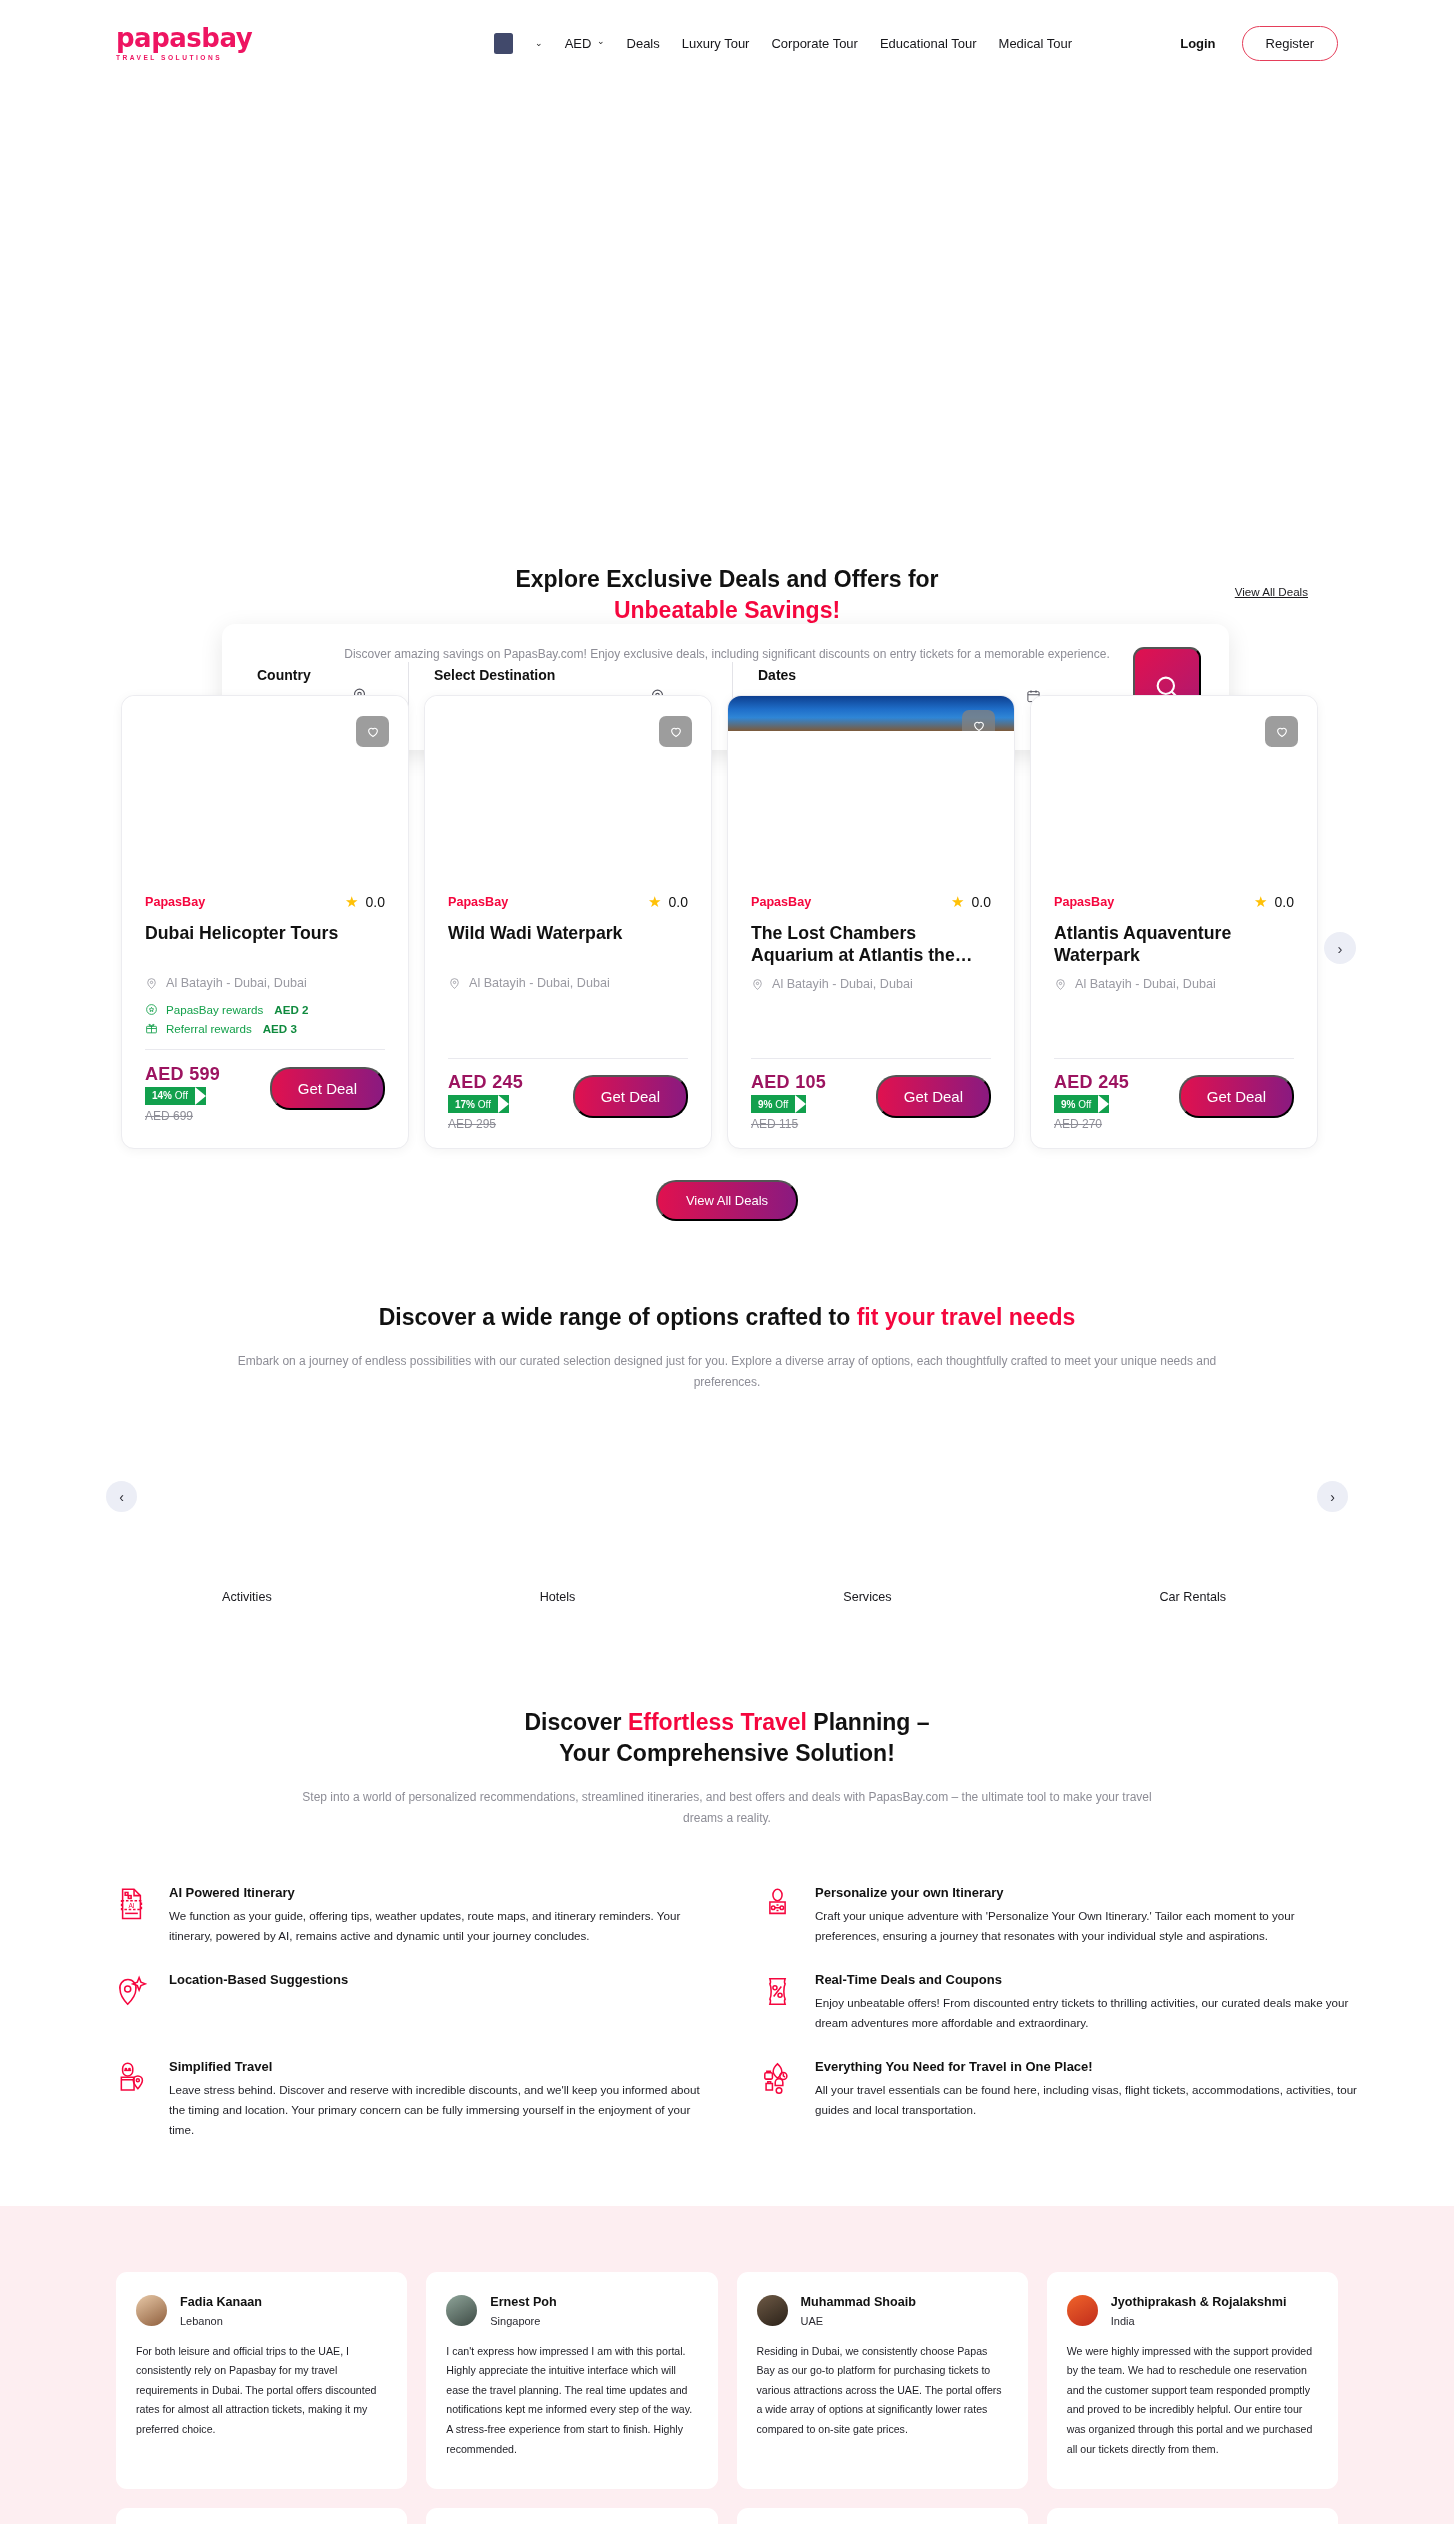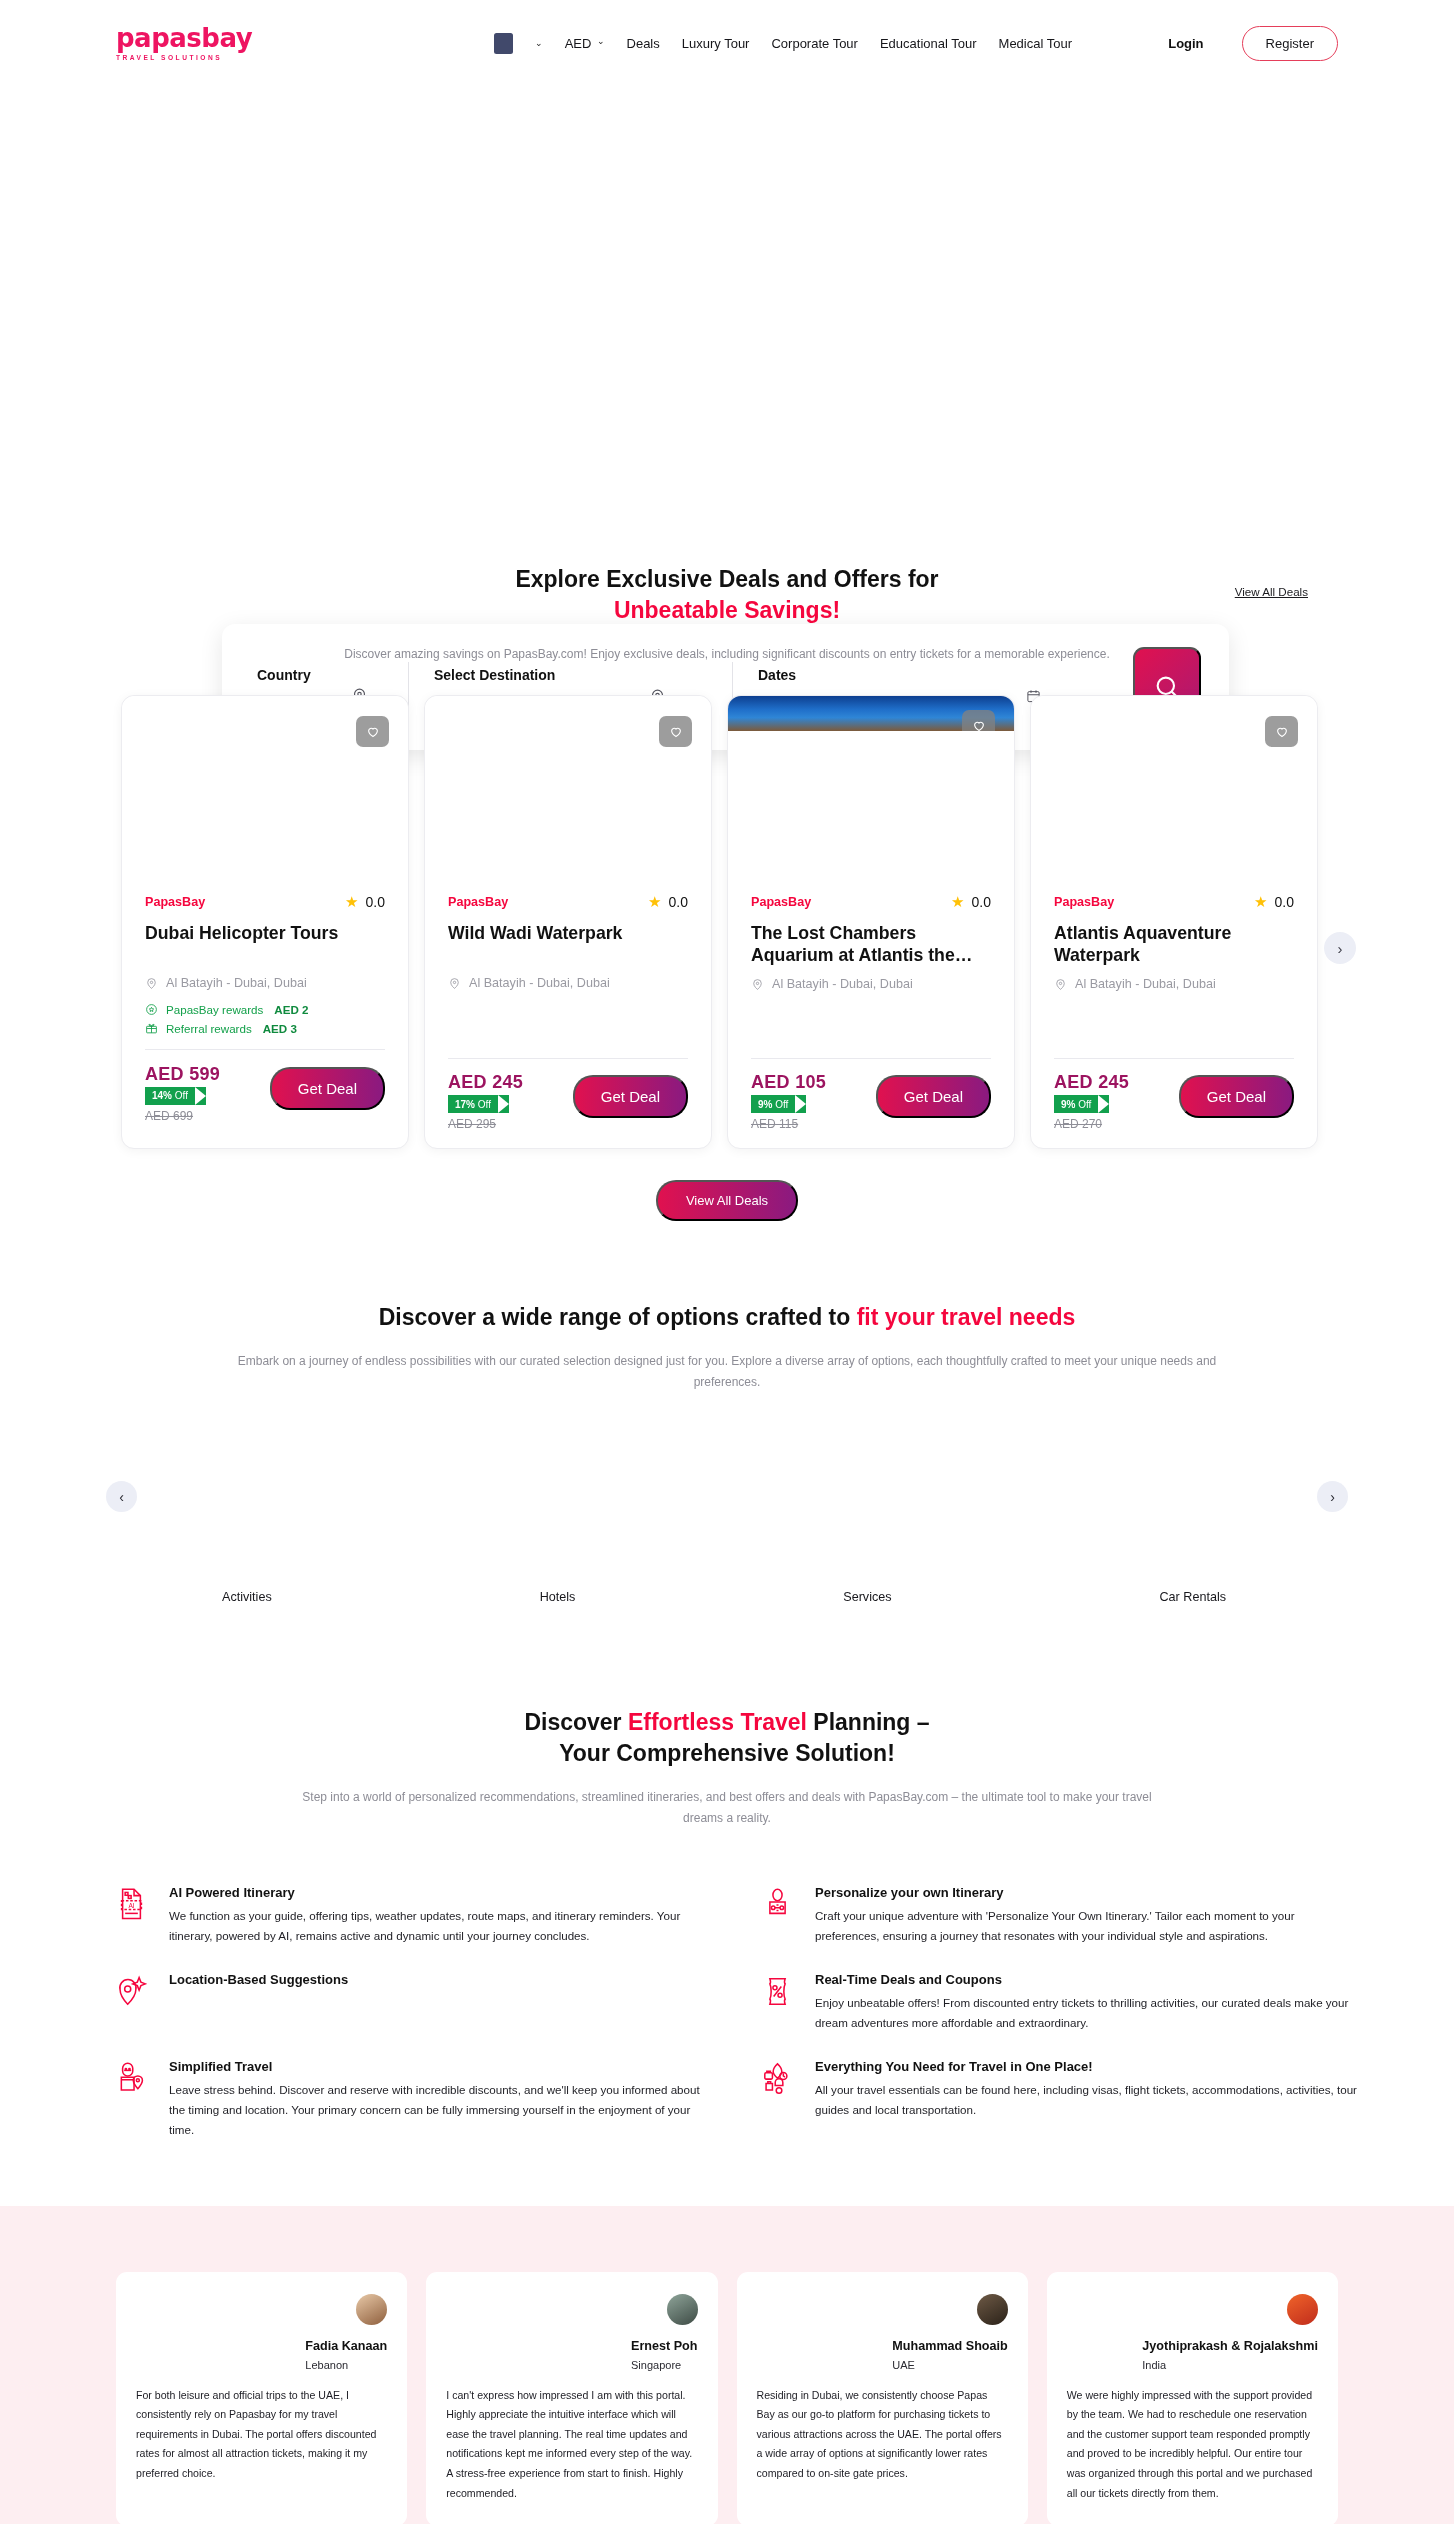--- a/index.html
+++ b/index.html
@@ -47,21 +47,21 @@
   }
   .lang-pill {
     width: 19px; height: 21px;
     background: #41496b;
     border-radius: 2.5px;
     display: inline-block;
   }
   .nav-drop { display: flex; align-items: flex-start; gap: 5.6px; font-size: 13px; color: #16161a; }
   .caret { font-size: 9px; color:#222; }
   .nav-link { font-size: 13px; color: #16161a; white-space: nowrap; }
-  .nav-right { display: flex; align-items: center; gap: 38px; margin-left: auto; justify-content: flex-end; }
+  .nav-right { display: flex; align-items: center; gap: 26px; margin-left: auto; justify-content: flex-end; }
   .login-link { font-size: 13px; font-weight: 700; color: #111; }
   .register-btn {
     border: 1px solid #e53e5a;
     color: #16161a;
     border-radius: 20px;
     padding: 9px 23px;
     font-size: 13px;
     background: #fff;
   }
 
@@ -273,21 +273,21 @@
     display: grid;
     grid-template-columns: repeat(4, 1fr);
     gap: 19px;
   }
   .test-card {
     background: #fff;
     border-radius: 11px;
     padding: 22px 20px 23px 20px;
     min-height: 217px;
   }
-  .test-head { display: flex; gap: 13px; align-items: flex-end; flex-direction: column; }
+  .test-head { display: flex; gap: 13px; align-items: center; }
   .avatar { width: 31px; height: 31px; min-width: 31px; border-radius: 50%; background: #cfc6c1; overflow:hidden; }
   .av1 { background: linear-gradient(150deg,#e8c9a8,#8e5e3c); }
   .av2 { background: linear-gradient(150deg,#8fa59a,#3d4a44); }
   .av3 { background: linear-gradient(150deg,#6e5a46,#2a2118); }
   .av4 { background: linear-gradient(150deg,#f0642a,#c02c1c); }
   .test-name { font-size: 12.6px; font-weight: 700; color: #111; line-height: 1.3; }
   .test-country { font-size: 11px; color: #2a2a31; margin-top: 4.5px; }
   .test-text { font-size: 10.6px; color: #1d1d24; line-height: 1.85; margin-top: 15px; }
 </style>
 </head>

